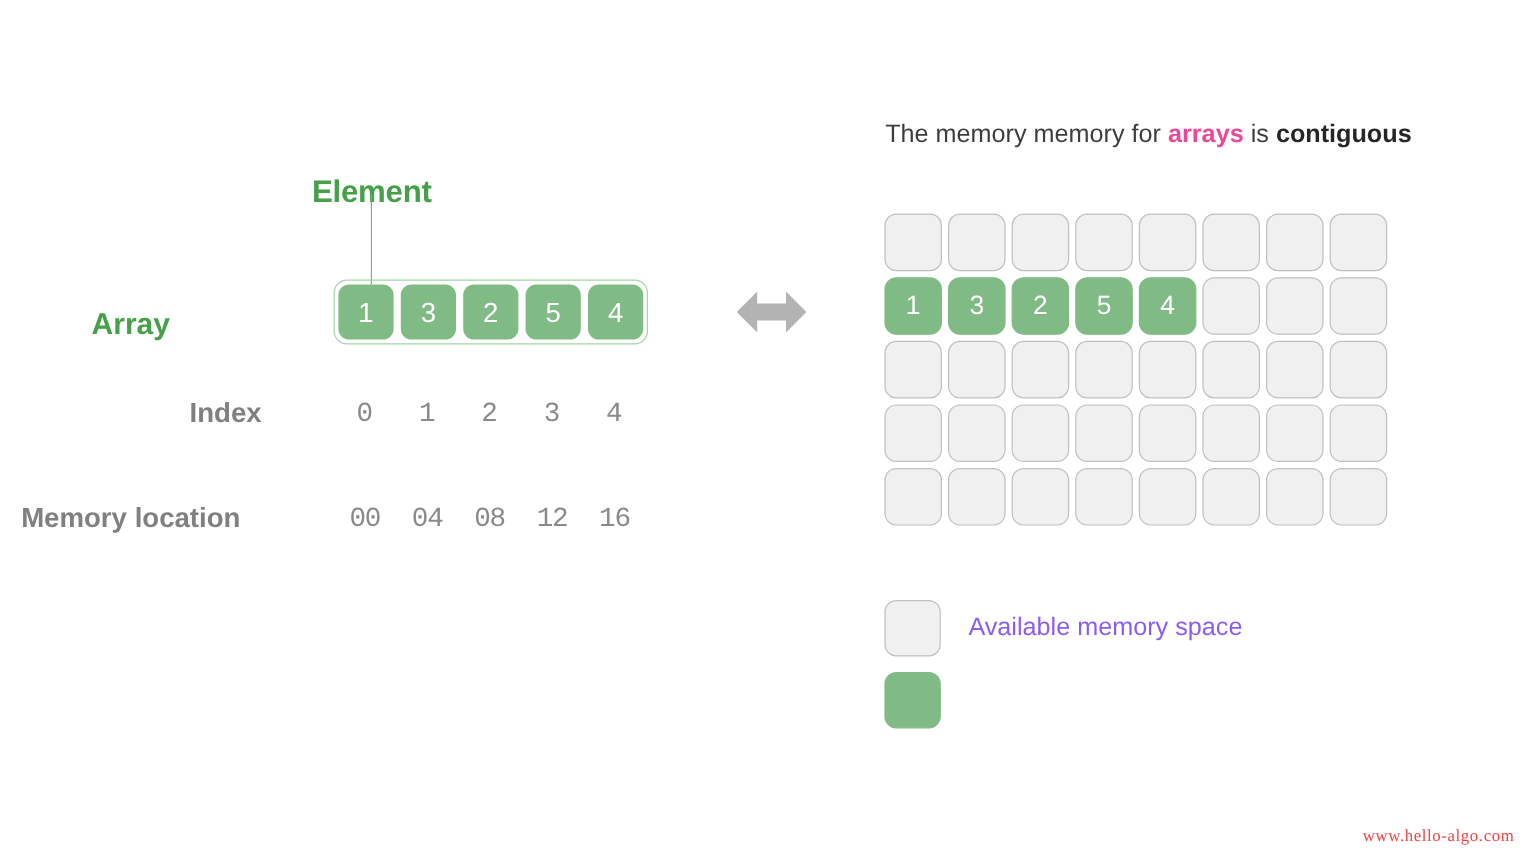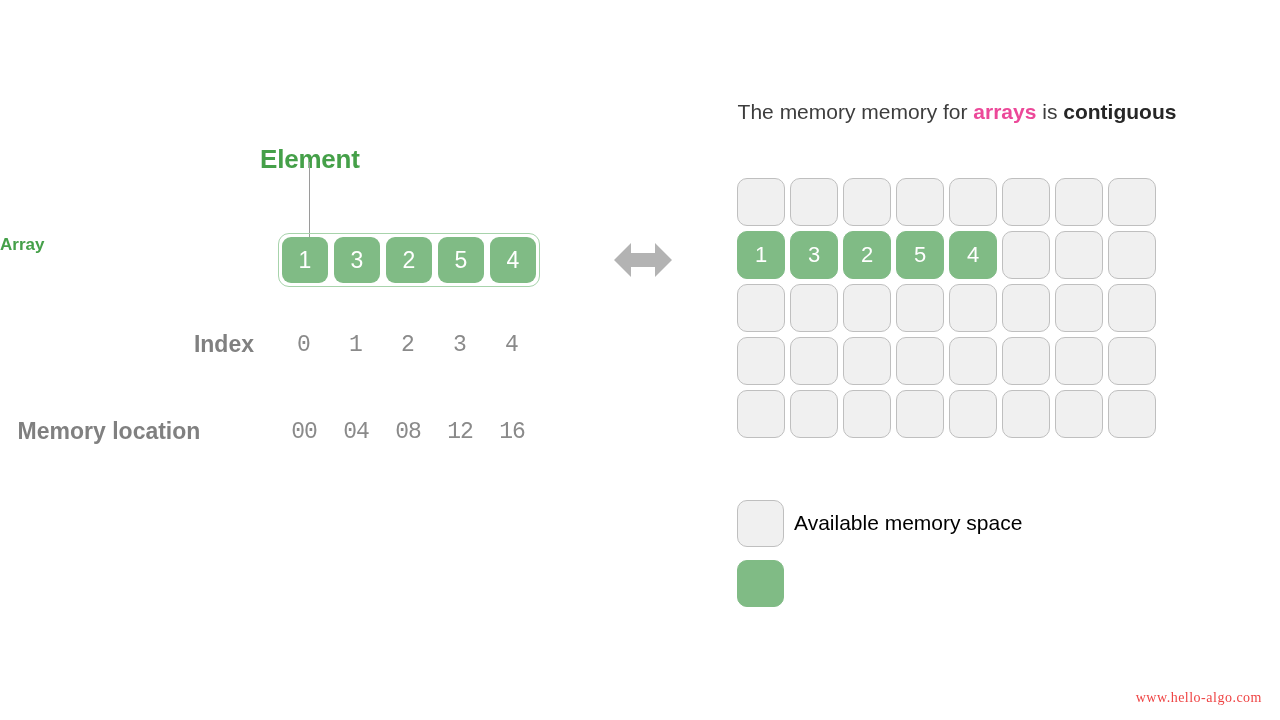--- a/index.html
+++ b/index.html
@@ -41,38 +41,37 @@
     left: 309px;
     top: 162px;
     width: 1px;
     height: 75px;
     background: #9a9a9a;
   }
 
   #array-row-label {
     position: absolute;
     left: 0px;
-    top: 235px;
+    top: 256px;
     width: 218px;
-    text-align: left;
-    font-size: 17px;
+    text-align: center;
+    font-size: 25px;
     font-weight: bold;
     color: #45a049;
   }
 
   #index-row-label {
     position: absolute;
     left: 0px;
     top: 331px;
     width: 218px;
     text-align: right;
     font-size: 23px;
     font-weight: bold;
     color: #808080;
-    padding-left: 36px;
   }
 
   #memloc-row-label {
     position: absolute;
     left: 0px;
     top: 418px;
     width: 218px;
     text-align: center;
     font-size: 23px;
     font-weight: bold;
@@ -207,23 +206,23 @@
   }
   .legend-swatch.empty {
     background: #f0f0f0;
     border: 1.4px solid #bfbfbf;
   }
   .legend-swatch.filled {
     background: #80bb85;
     border: 1.4px solid #80bb85;
   }
   .legend-text {
-    margin-left: 10px;
+    margin-left: 23px;
     font-size: 21px;
-    color: #000000;
+    color: #8b5cf6;
     white-space: nowrap;
   }
 
   
   #watermark {
     position: absolute;
     right: 18px;
     bottom: 14px;
     font-family: Liberation Serif, serif;
     font-size: 14px;

